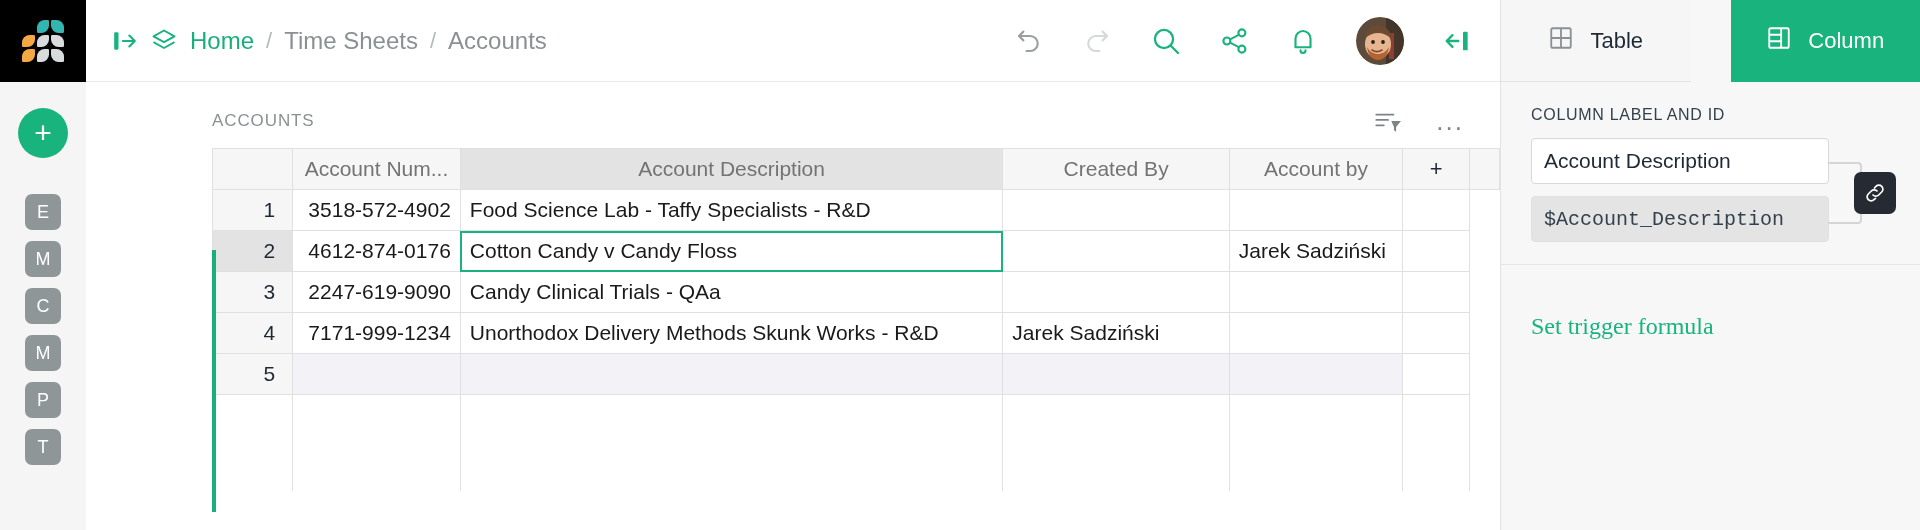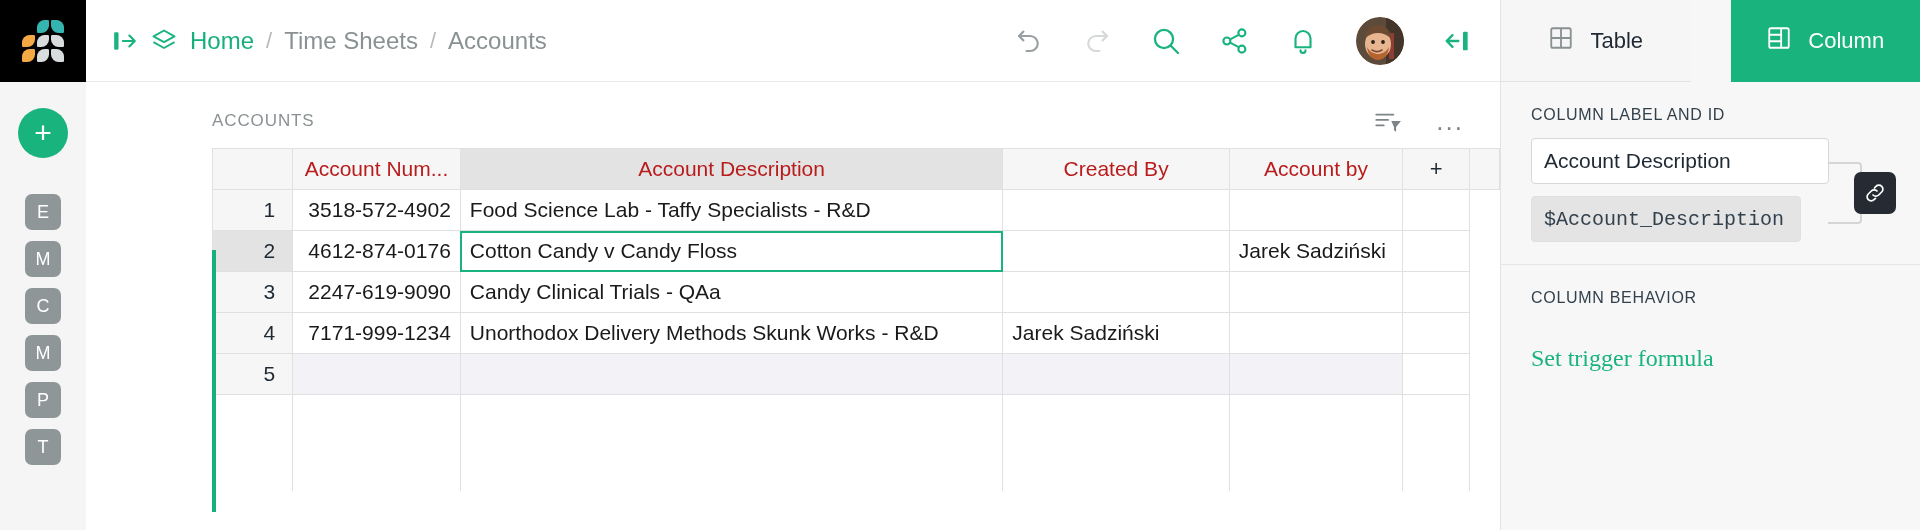--- a/index.html
+++ b/index.html
@@ -95,21 +95,21 @@
   .grid td, .grid th { border: 1px solid #e0e0e0; height: 41px; }
   .col-num  { width: 98px; }
   .col-acct { width: 170px; }
   .col-desc { width: 562px; }
   .col-cre  { width: 248px; }
   .col-upd  { width: 176px; }
   .col-plus { width: 84px; }
   .col-tail { width: 40px; }
 
   .grid thead th {
-    background: #f6f6f6; font-weight: normal; color: #b91c1c;
+    background: #f6f6f6; font-weight: normal; color: #737373;
     font-size: 21px; text-align: center;
   }
   .grid thead th.sel { background: #e3e3e3; }
   .grid thead th.rownum-h { background: #f6f6f6; }
   .grid thead th.plus-h { color: #1f2933; font-size: 22px; }
 
   .rownum {
     background: #f6f6f6; text-align: right; padding-right: 17px;
     color: #1f2933; font-size: 21px;
   }
@@ -146,21 +146,21 @@
   .plabel {
     font-size: 16px; letter-spacing: 0.7px; color: #33414d; margin-bottom: 14px;
   }
   .field-row { position: relative; }
   .pinput {
     width: 298px; height: 46px; border: 1px solid #d6d8da; border-radius: 4px;
     background: #ffffff; font-size: 21px; color: #1f2933;
     padding: 0 12px; font-family: "Liberation Sans", sans-serif;
   }
   .pid {
-    width: 270px; height: 46px; border: 1px solid #e0e0e0; border-radius: 4px;
+    width: 298px; height: 46px; border: 1px solid #e0e0e0; border-radius: 4px;
     background: #e4e4e4; font-size: 20px; color: #33414d;
     padding: 0 12px; font-family: "Liberation Mono", monospace;
     display: flex; align-items: center; margin-top: 12px;
   }
   .linkwrap {
     position: absolute; right: 2px; top: 16px; width: 60px; height: 74px;
     pointer-events: none;
   }
   .bracket {
     position: absolute; left: 0; top: 8px; width: 34px; height: 62px;
@@ -445,17 +445,16 @@
             <svg width="24" height="24" viewBox="0 0 24 24" fill="none">
               <path d="M10 14a4 4 0 005.7 0l3-3a4 4 0 10-5.7-5.7L11.5 7" stroke="#ffffff" stroke-width="1.7" stroke-linecap="round"></path>
               <path d="M14 10a4 4 0 00-5.7 0l-3 3A4 4 0 1011 18.7l1.5-1.4" stroke="#ffffff" stroke-width="1.7" stroke-linecap="round"></path>
             </svg>
           </div>
         </div>
       </div>
     </div>
 
     <div class="psection">
-      <div class="plabel">COLUMN BEHAVIOR</div>
       <div class="plink">Set trigger formula</div>
     </div>
   </div>
 </div>
 
 </body></html>

